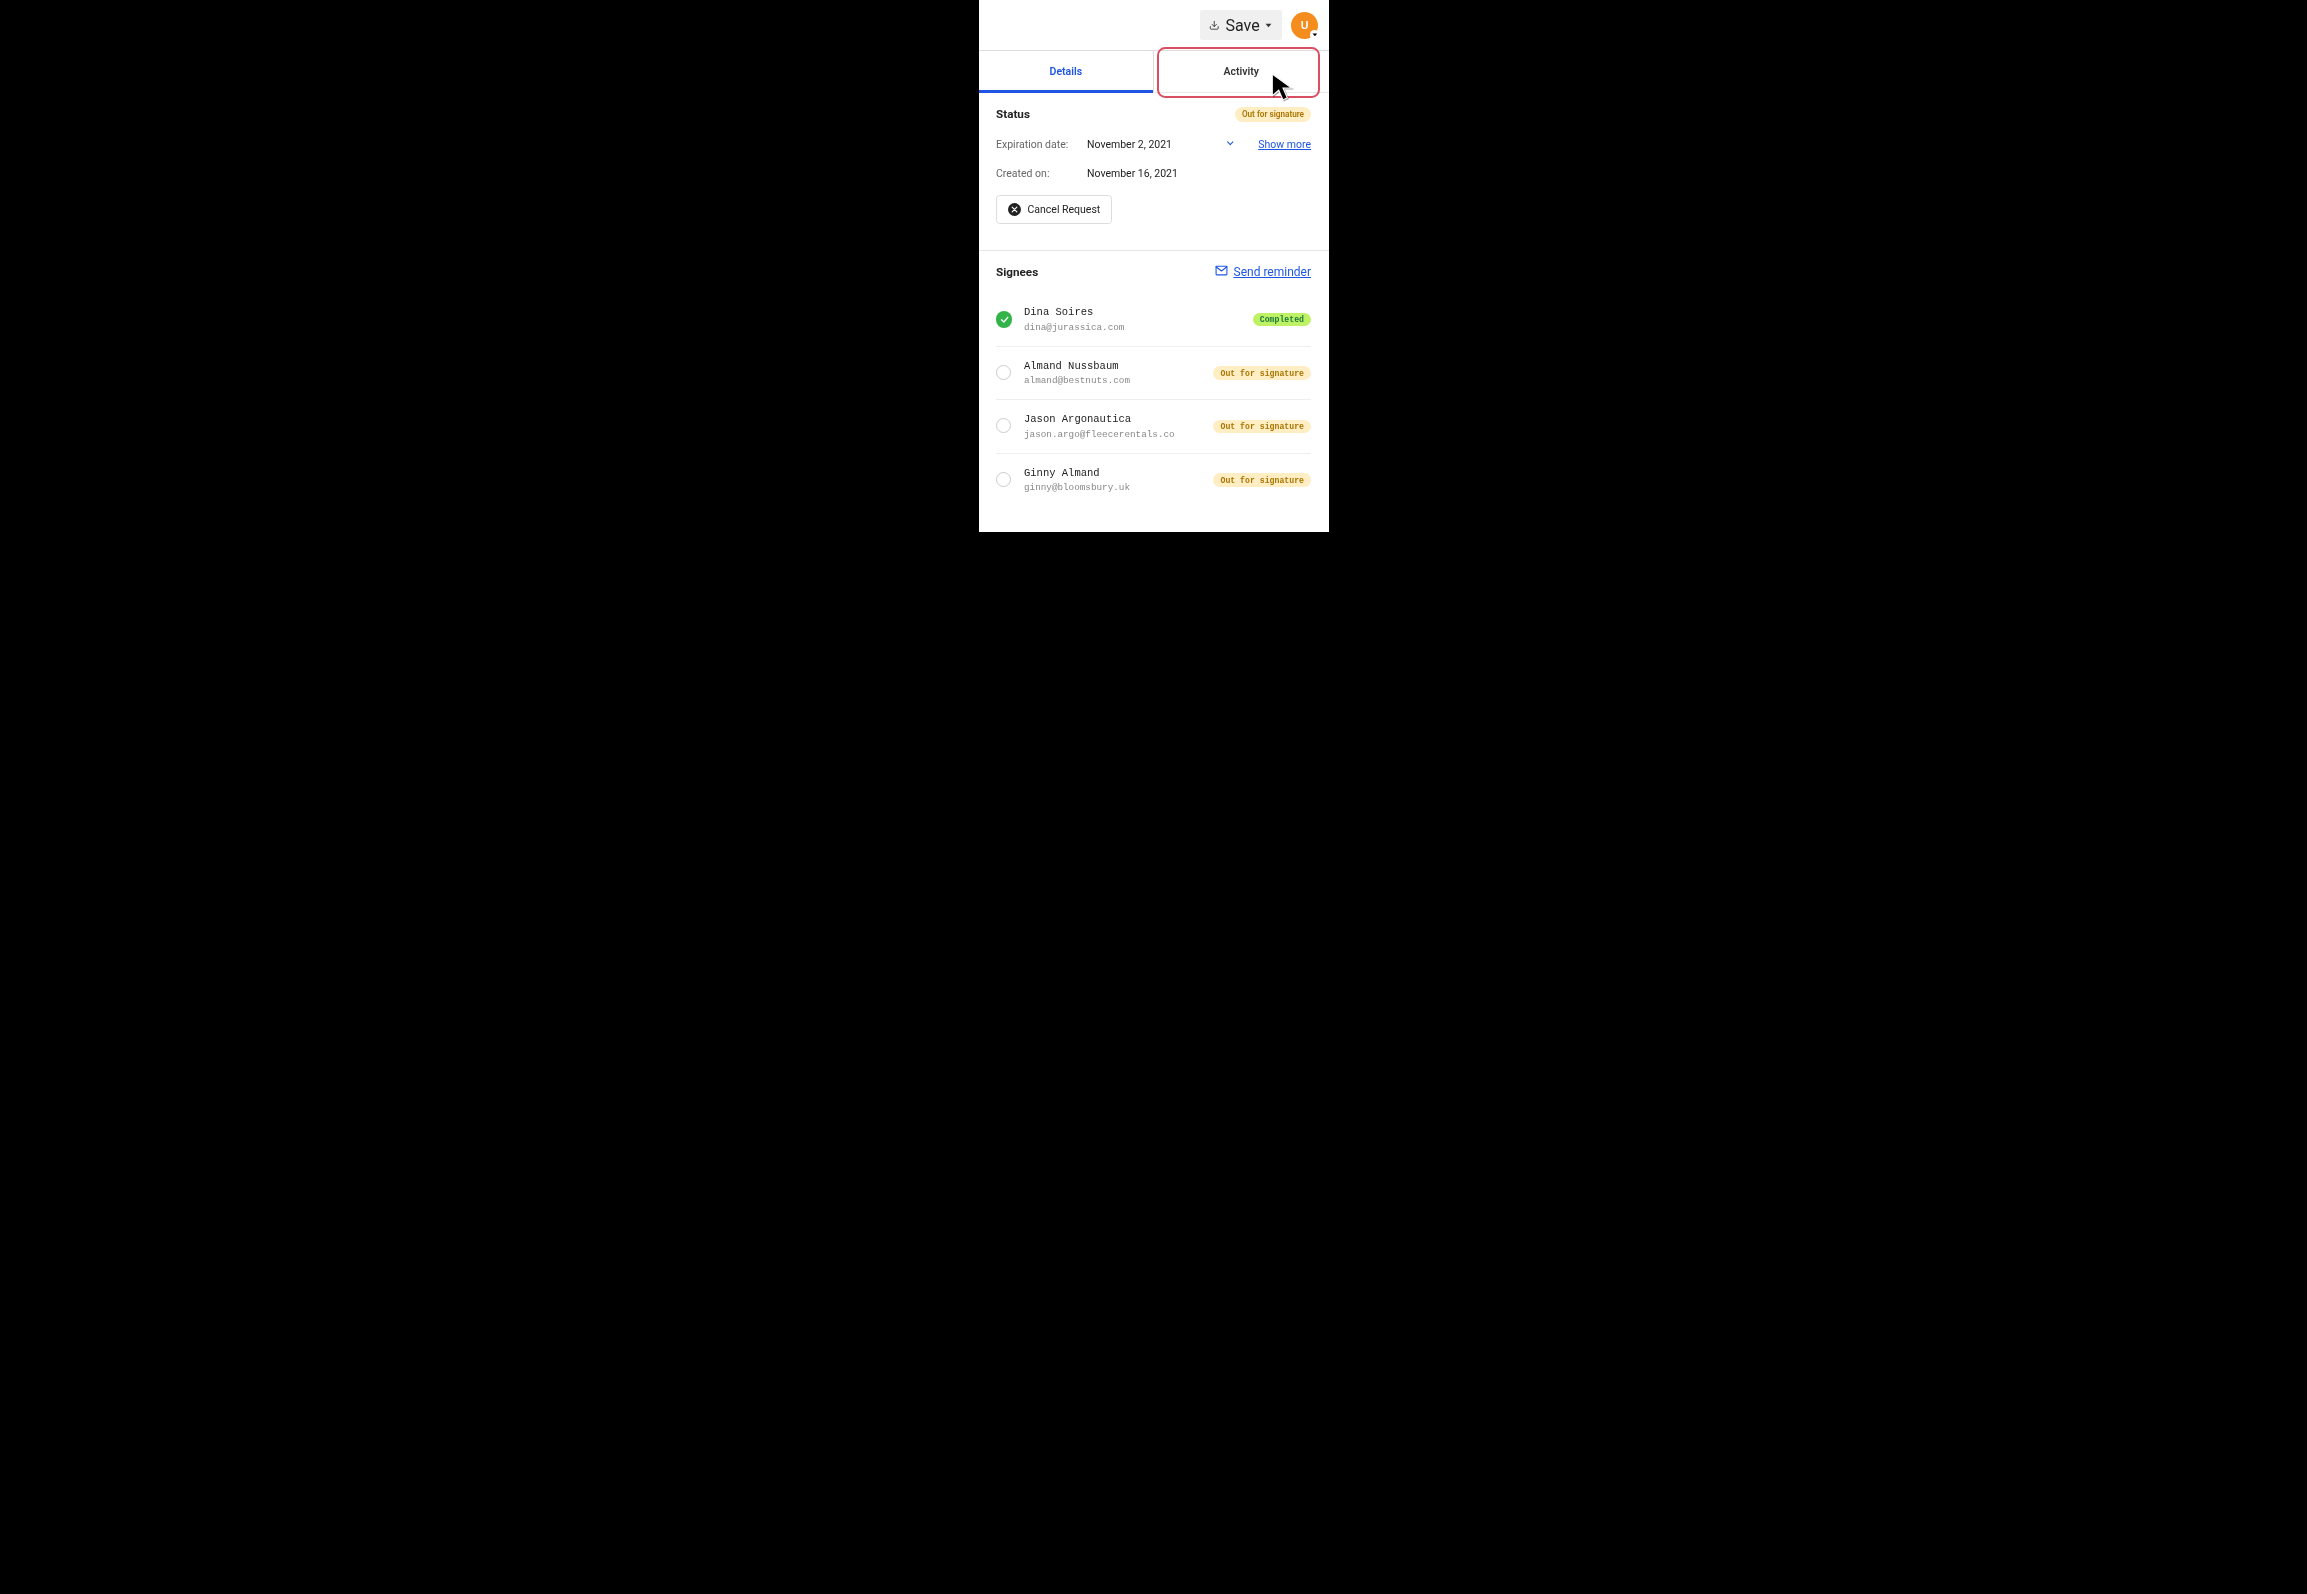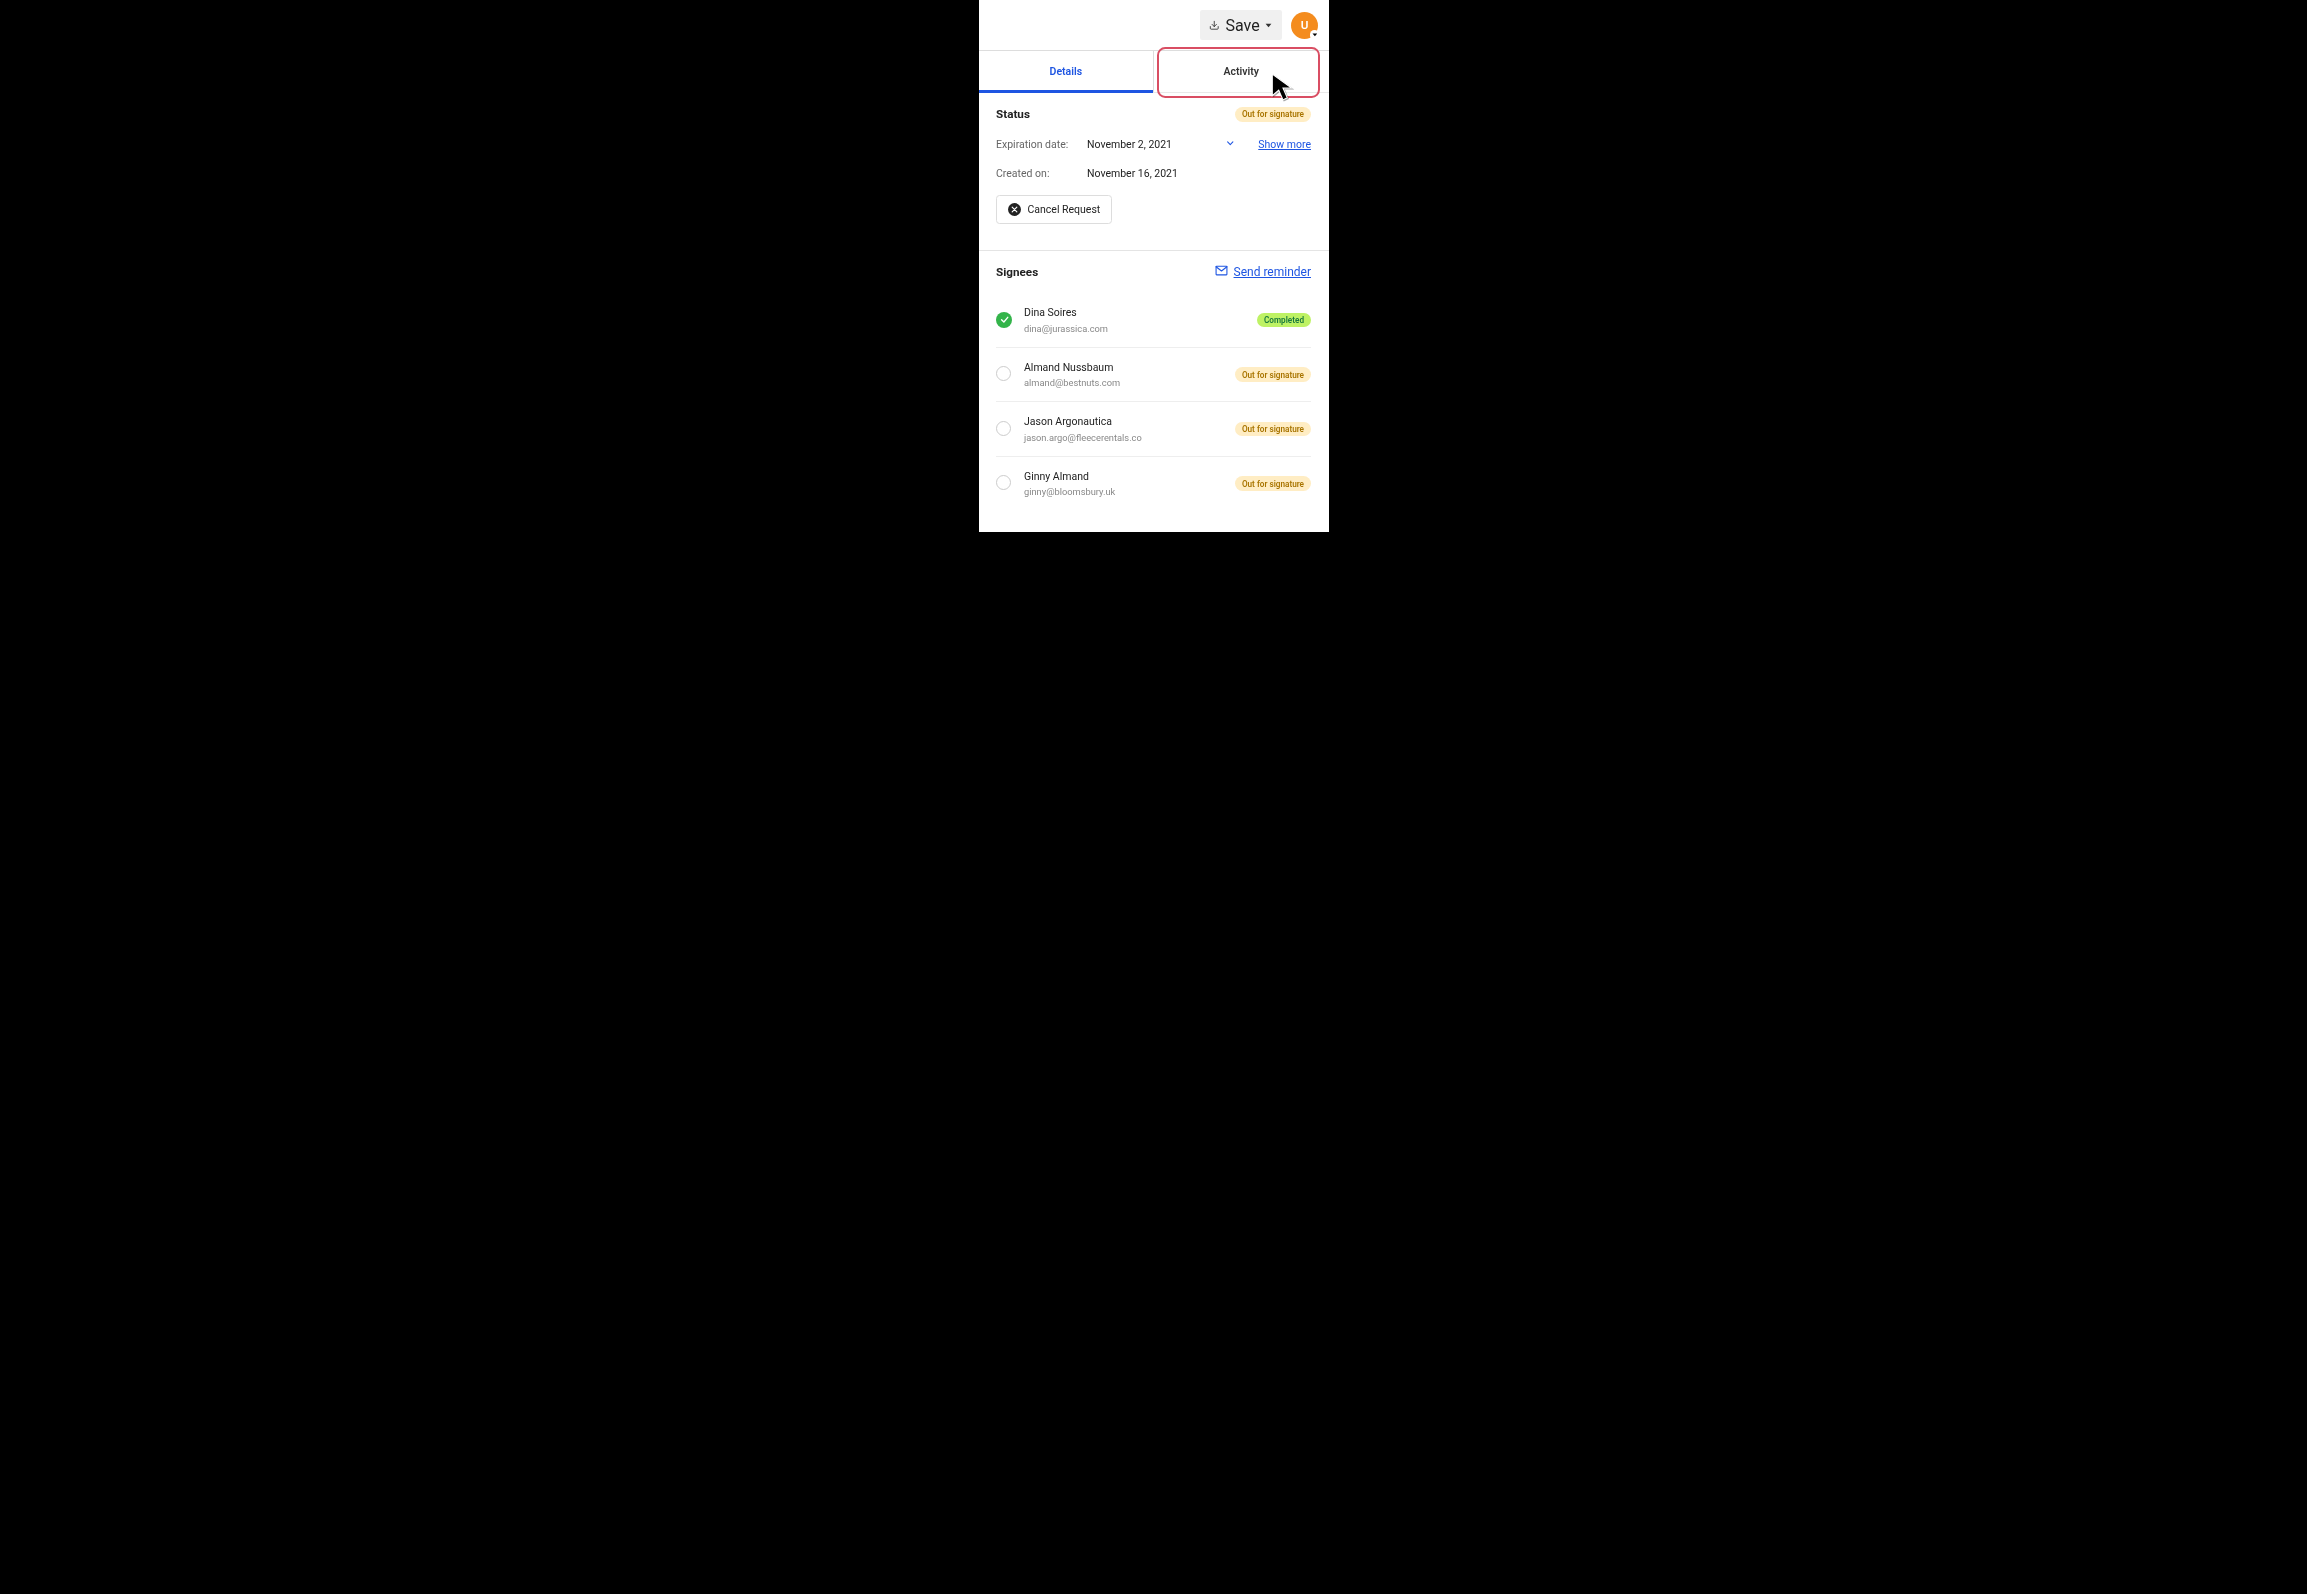--- a/index.html
+++ b/index.html
@@ -214,21 +214,21 @@
   .send-reminder {
     display: flex;
     align-items: center;
     gap: 5.8px;
     color: #1e55e2;
     font-size: 12px;
     cursor: pointer;
   }
   .send-reminder .txt { text-decoration: underline; }
 
-  .signee-list { margin-top: 7px; }
+  .signee-list { margin-top: 7px; font-family: Liberation Mono, monospace; }
   .signee {
     display: flex;
     align-items: center;
     padding: 13px 0;
     border-bottom: 0.6px solid #eee;
     gap: 11.7px;
   }
   .signee:last-child { border-bottom: none; }
   .signee-icon {
     width: 16.3px; height: 16.3px;

